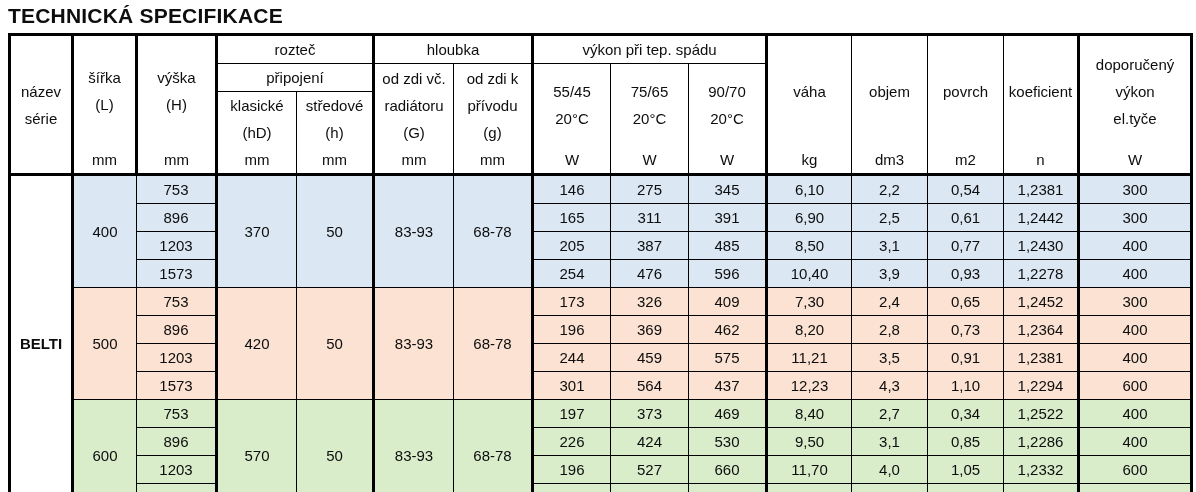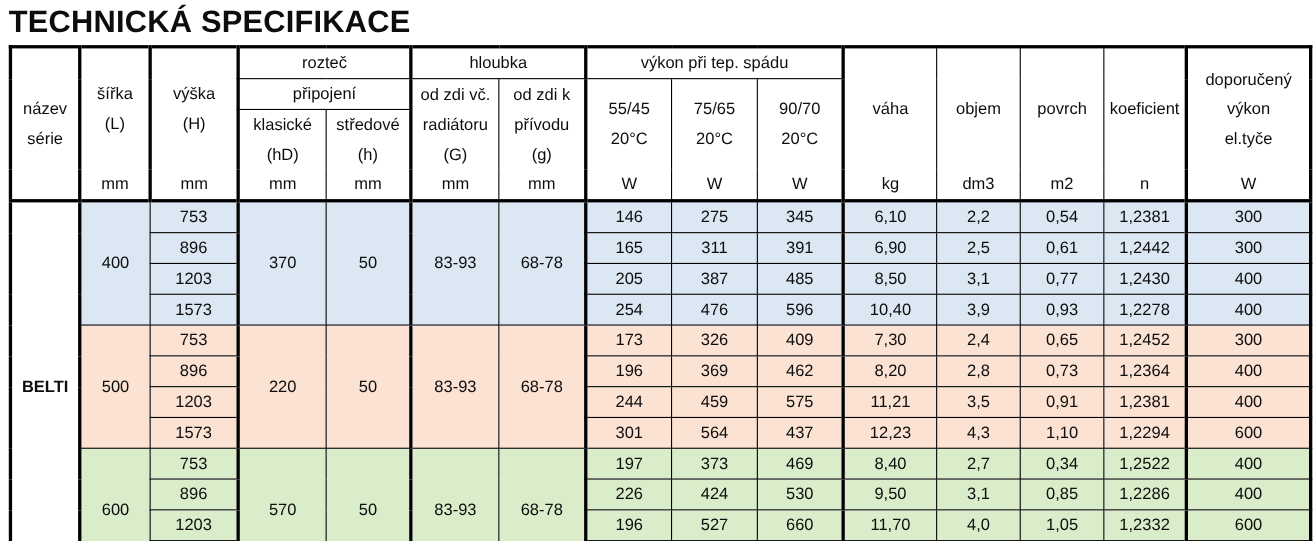--- a/index.html
+++ b/index.html
@@ -9,21 +9,21 @@
     --c-g600:#d9edcb;
   }
   html,body{margin:0;padding:0;background:#ffffff;}
   body{
     width:1196px;height:492px;overflow:hidden;
     font-family:"Liberation Sans","DejaVu Sans",sans-serif;
     color:#000;
   }
   .page{padding:4px 0 0 8px;}
   .title{
-    font-size:28px;font-weight:bold;letter-spacing:0.2px;
+    font-size:21px;font-weight:bold;letter-spacing:0.2px;
     margin:0 0 5px 0;color:#0d0d0d;
   }
   table.spec{
     border-collapse:collapse;table-layout:fixed;
     width:1182px;border:3px solid var(--bc);
   }
   table.spec td{
     text-align:center;vertical-align:middle;padding:0;
     overflow:hidden;font-size:15px;line-height:27px;color:#0d0d0d;
   }
@@ -183,21 +183,21 @@
         <td>10,40</td>
         <td>3,9</td>
         <td>0,93</td>
         <td class="tR">1,2278</td>
         <td>400</td>
       </tr>
 
       <tr class="g1">
         <td rowspan="4" class="wcol">500</td>
         <td class="hcol tR">753</td>
-        <td rowspan="4" class="big">220</td>
+        <td rowspan="4" class="big">420</td>
         <td rowspan="4" class="big tR">50</td>
         <td rowspan="4" class="big">83-93</td>
         <td rowspan="4" class="big tR">68-78</td>
         <td>173</td>
         <td>326</td>
         <td class="tR">409</td>
         <td>7,30</td>
         <td>2,4</td>
         <td>0,65</td>
         <td class="tR">1,2452</td>

